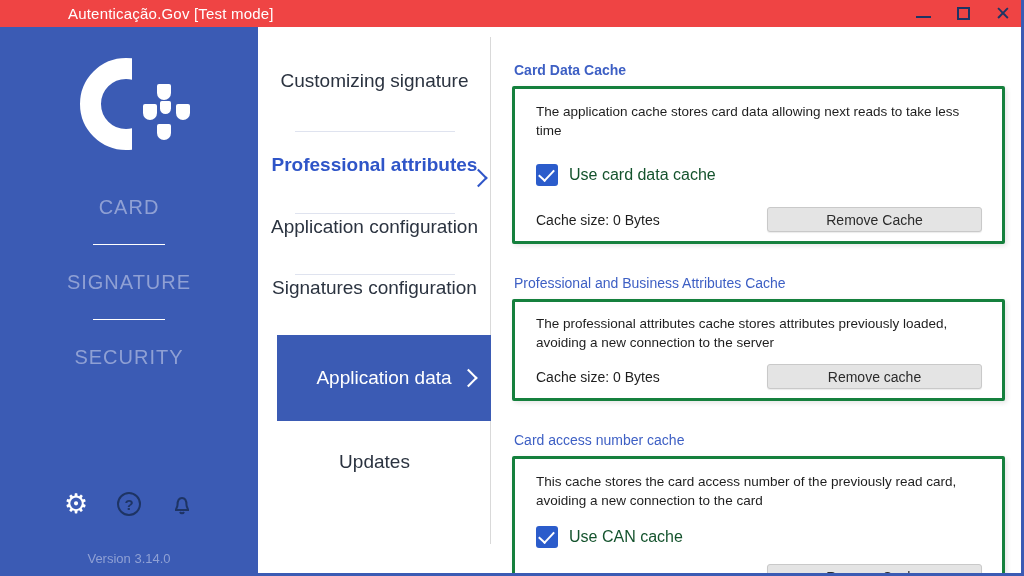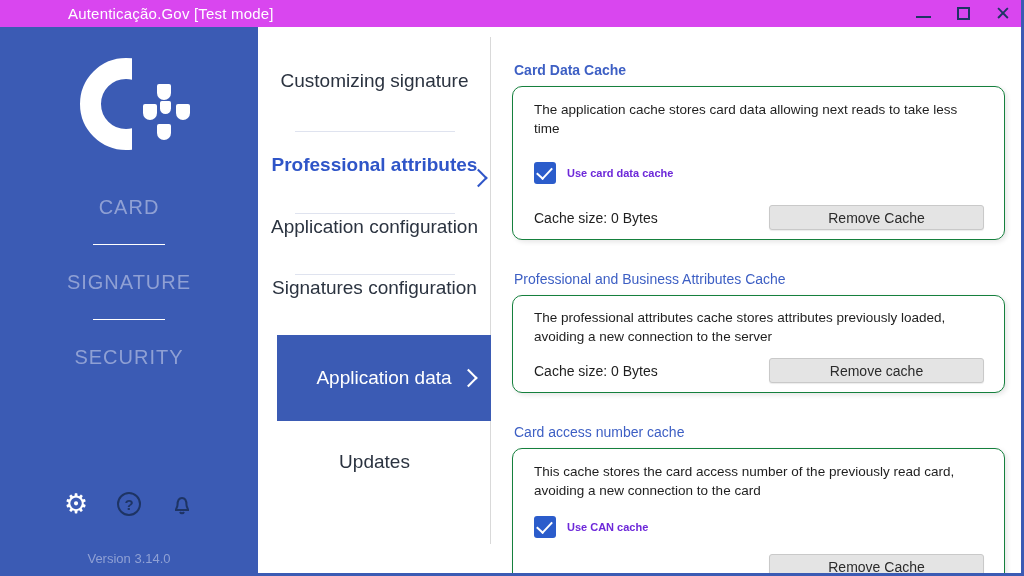--- a/index.html
+++ b/index.html
@@ -5,21 +5,21 @@
   html,body{margin:0;padding:0;}
   body{
     width:1024px;height:576px;position:relative;overflow:hidden;
     font-family:"Liberation Sans","DejaVu Sans",sans-serif;
     background:#ffffff;
   }
   .window{position:absolute;inset:0;}
   .frame-border{position:absolute;inset:0;border-right:3px solid #3B5BB4;border-bottom:3px solid #3B5BB4;pointer-events:none;z-index:50;}
 
   
-  .titlebar{position:absolute;left:0;top:0;width:1024px;height:27px;background:#d946ef;z-index:20;display:flex;align-items:center;}
+  .titlebar{position:absolute;left:0;top:0;width:1024px;height:27px;background:#ef4444;z-index:20;display:flex;align-items:center;}
   .titlebar .title{color:#fff;font-size:15px;padding-left:68px;letter-spacing:.2px;}
   .win-controls{position:absolute;right:8px;top:0;height:27px;display:flex;align-items:center;gap:14px;}
   .win-btn{width:26px;height:24px;display:flex;align-items:center;justify-content:center;color:#1E3464;cursor:pointer;}
   .min-glyph{width:15px;height:0;border-top:2px solid #1E3464;margin-top:6px;}
   .max-glyph{width:13px;height:13px;border:2px solid #1E3464;box-sizing:border-box;}
   .close-glyph{font-size:19px;line-height:19px;color:#1E3464;font-weight:400;}
 
   
   .sidebar{position:absolute;left:0;top:0;width:258px;height:576px;background:#3B5BB4;z-index:10;}
   .logo{position:absolute;left:80px;top:58px;width:112px;height:96px;}
@@ -54,28 +54,28 @@
   .chev{position:absolute;top:50%;width:11px;height:11px;border-right:2px solid;border-top:2px solid;transform:translateY(-50%) rotate(45deg);}
   .chev-blue{color:#2F55C8;right:6px;}
   .chev-white{color:#fff;right:16px;}
   .mt11{margin-top:11px;} .mt20{margin-top:20px;} .mt9{margin-top:9px;}
   .mt21{} .mt8{margin-top:8px;} .mt22{} .mt28{margin-top:28px;}
 
   
   .content{position:absolute;left:491px;top:27px;width:530px;height:549px;background:#fff;padding:35px 16px 0 21px;box-sizing:border-box;}
   .sec-title{font-size:14px;color:#3D5FC4;margin:0 0 8px 2px;}
   .sec-title.bold{font-weight:700;}
-  .sec-box{border:1px solid #15803d;border-radius:10px;background:#fff;box-shadow:2px 2px 5px rgba(0,0,0,.10);padding:13px 20px 9px 21px;box-sizing:border-box;}
+  .sec-box{border:3px solid #15803d;border-radius:2px;background:#fff;box-shadow:2px 2px 5px rgba(0,0,0,.10);padding:13px 20px 9px 21px;box-sizing:border-box;}
   .sec{margin:0;}
   .sec + .sec{margin-top:31px;}
   .desc{font-size:13.5px;color:#1E1E1E;line-height:19px;margin:0;}
   .chk-row{display:flex;align-items:center;gap:11px;margin-top:24px;}
   .chk{width:22px;height:22px;background:#2B5CCB;border-radius:3px;position:relative;flex:0 0 auto;cursor:pointer;}
   .chk::after{content:"";position:absolute;left:6px;top:2px;width:7px;height:13px;border-right:2.6px solid #fff;border-bottom:2.6px solid #fff;transform:rotate(43deg);}
-  .chk-label{font-size:11px;color:#6d28d9;font-weight:bold;}
+  .chk-label{font-size:16px;color:#14532d;}
   .bottom-row{display:flex;align-items:center;justify-content:space-between;margin-top:20px;}
   .bottom-row.right{justify-content:flex-end;}
   .cache-size{font-size:14px;color:#1E1E1E;}
   .btn{width:215px;height:25px;background:#e4e4e4;border:1px solid #c9c9c9;border-radius:3px;box-shadow:0 1px 1px rgba(0,0,0,.08);font-size:14px;color:#2b2b2b;display:flex;align-items:center;justify-content:center;cursor:pointer;box-sizing:border-box;font-family:inherit;}
   .box1 .bottom-row{margin-top:21px;}
   .box2{padding-top:12px;}
   .box2 .bottom-row{margin-top:12px;}
   .box3 .chk-row{margin-top:16px;}
   .box3 .bottom-row{margin-top:16px;}
 </style>

